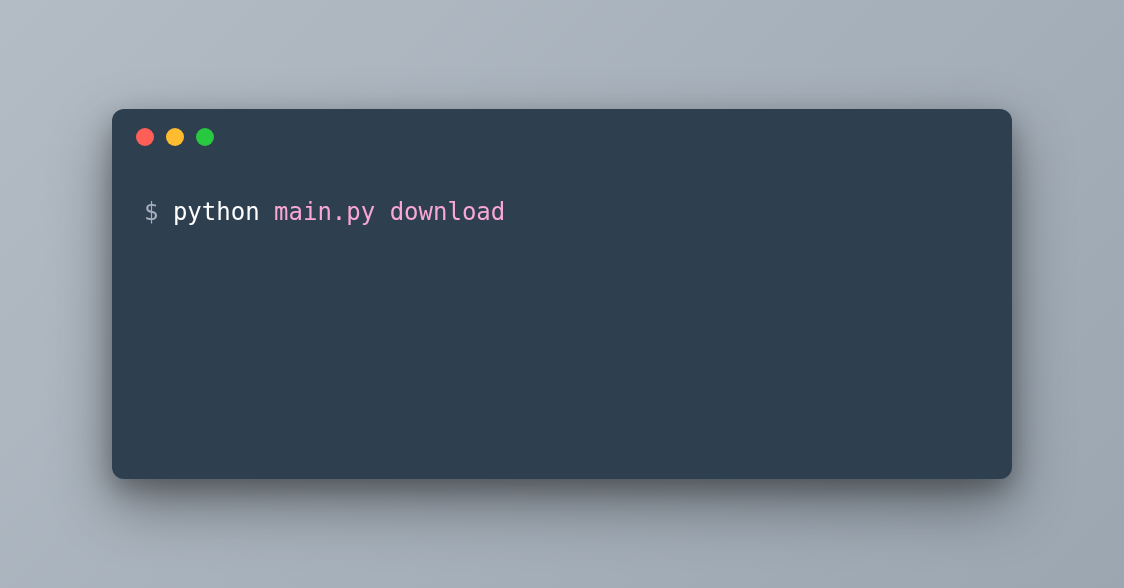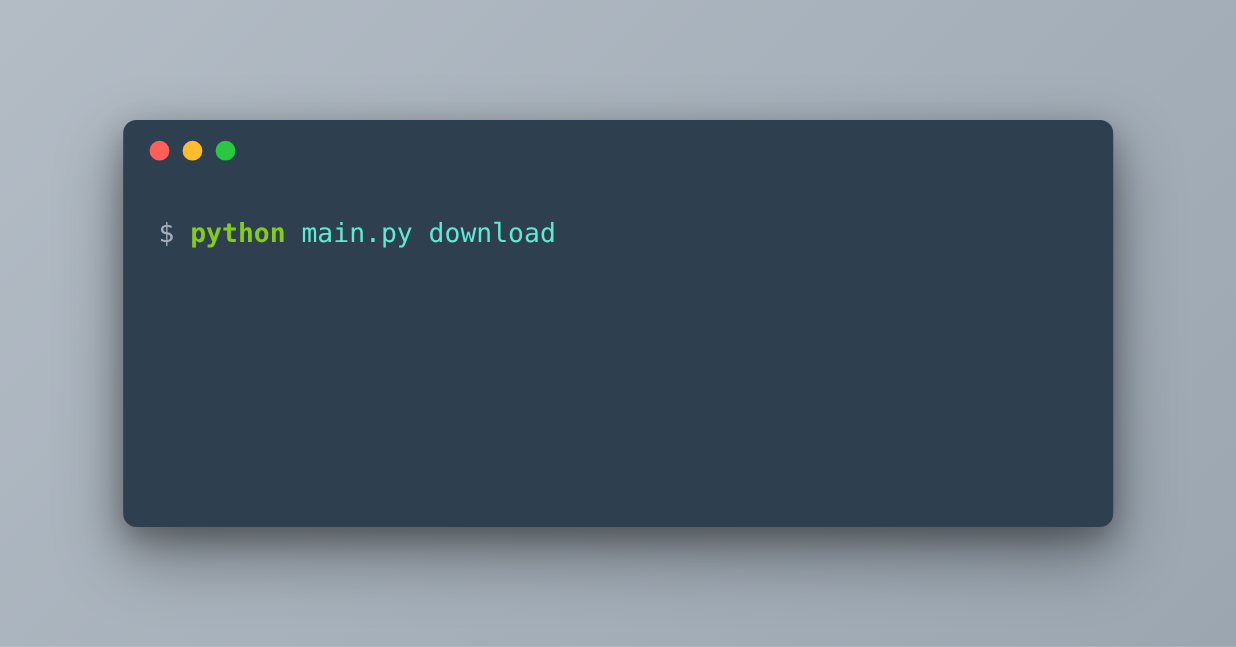--- a/index.html
+++ b/index.html
@@ -64,26 +64,25 @@
       display: flex;
       gap: 0;
       white-space: pre;
     }
 
     .prompt-symbol {
       color: #a7b0ba;
     }
 
     .command-keyword {
-      color: #84cc16;
-      font-weight: bold;
+      color: #ffffff;
     }
 
     .command-args {
-      color: #5eead4;
+      color: #f9a8d4;
     }
   </style>
 </head>
 <body>
 
 <div class="terminal-window">
   <div class="titlebar">
     <div class="traffic-light red"></div>
     <div class="traffic-light yellow"></div>
     <div class="traffic-light green"></div>

